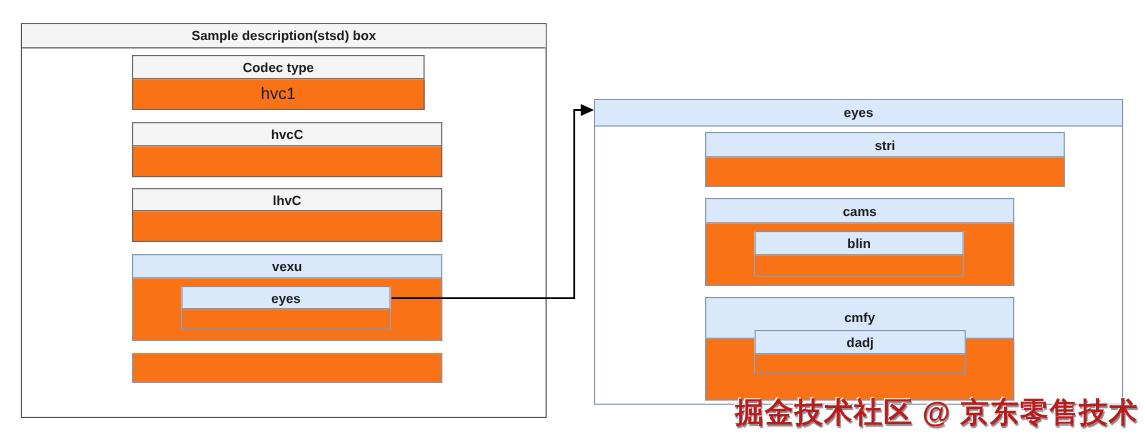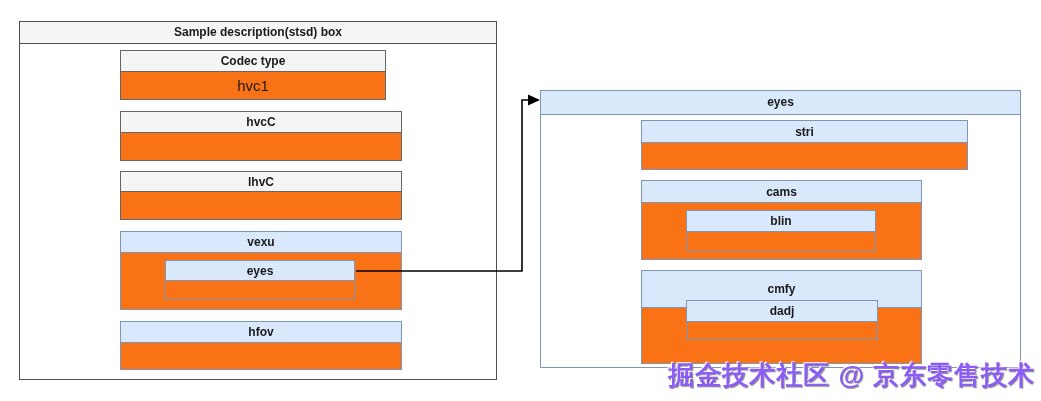--- a/index.html
+++ b/index.html
@@ -23,21 +23,21 @@
   }
   .node .hdr.blue{background:#dae8fc;border-color:#7e96b5;}
   .node .body{
     box-sizing:border-box;border:1px solid #666666;border-top:none;background:#f97316;
     text-align:center;font-size:15px;display:flex;align-items:center;justify-content:center;
   }
   .node .body.blue{border-color:#7e96b5;border-top:none;}
   svg.connector{position:absolute;left:0;top:0;pointer-events:none;}
   .watermark{
     position:absolute;right:6px;bottom:8px;font-size:26px;font-weight:bold;letter-spacing:1px;
-    color:#8b5cf6;white-space:nowrap;
+    color:#b91c1c;white-space:nowrap;
     text-shadow:-1px -1px 0 #ffffff, 1px 1px 1px #8a8a8a;
   }
 </style>
 </head>
 <body>
 
 <div id="stage">
 
   <div class="panel" style="left:19px;top:21px;width:478px;height:359px;">
     <div class="panel-title">Sample description(stsd) box</div>
@@ -62,21 +62,20 @@
     <div class="hdr blue" style="height:22px">vexu</div>
     <div class="body blue" style="height:57px"></div>
   </div>
 
   <div class="node" style="left:165px;top:260px;width:190px;">
     <div class="hdr blue" style="height:21px">eyes</div>
     <div class="body blue" style="height:19px"></div>
   </div>
 
   <div class="node" style="left:120px;top:321px;width:282px;">
-    <div class="hdr blue" style="height:22px">hfov</div>
     <div class="body blue" style="height:27px"></div>
   </div>
 
   <div class="panel blue" style="left:540px;top:90px;width:481px;height:278px;">
     <div class="panel-title blue">eyes</div>
   </div>
 
   <div class="node" style="left:641px;top:120px;width:327px;">
     <div class="hdr blue" style="height:23px">stri</div>
     <div class="body blue" style="height:27px"></div>

